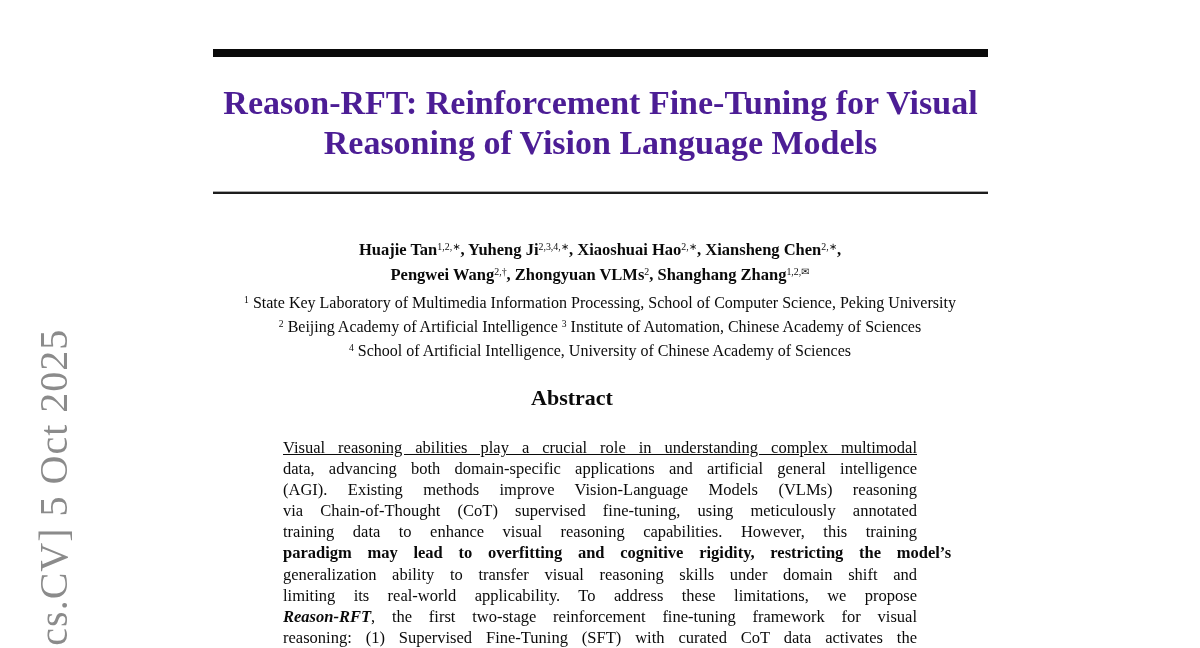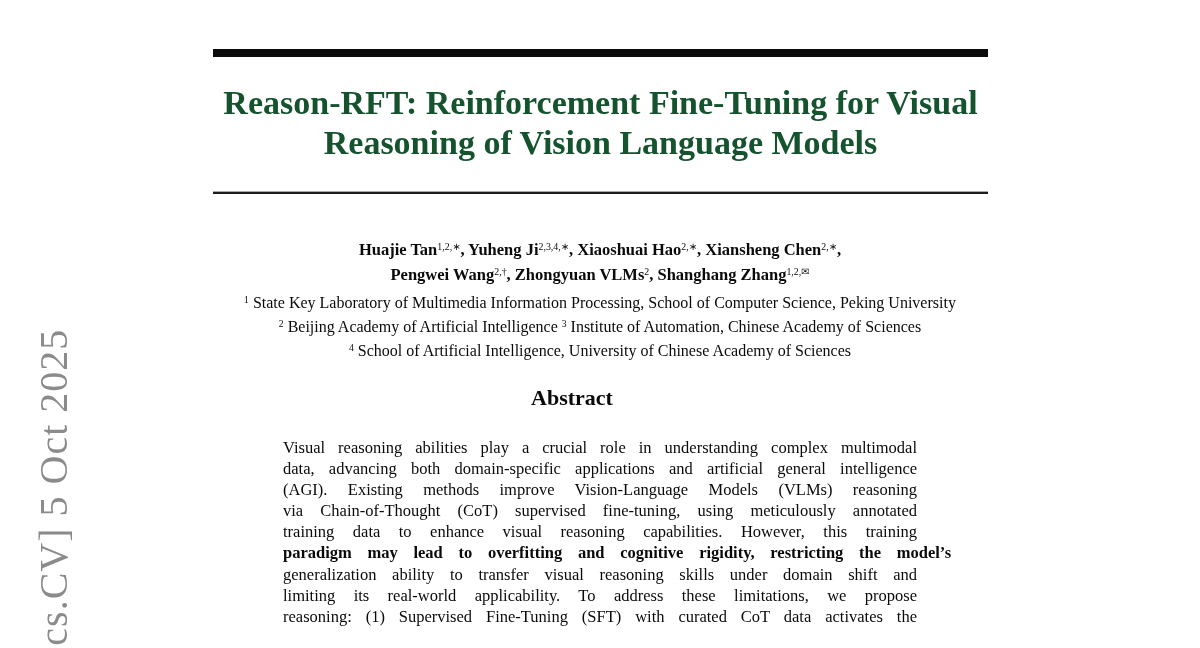--- a/index.html
+++ b/index.html
@@ -12,21 +12,21 @@
   .watermark-text{
     position:absolute;left:30px;top:660px;
     transform:rotate(-90deg);transform-origin:0 0;
     white-space:nowrap;font-size:40px;letter-spacing:1px;
     color:#8b8b8b;
   }
   .rule-top{position:absolute;left:213px;top:49px;width:775px;height:8px;background:#0a0a0a;}
   .rule-mid{position:absolute;left:213px;top:191px;width:775px;height:2px;background:#1c1c1c;border-top:1.5px solid #a8a8a8;}
   .title{
     position:absolute;left:213px;top:83px;width:775px;margin:0;
-    text-align:center;font-weight:bold;font-size:34px;line-height:40px;color:#14532d;
+    text-align:center;font-weight:bold;font-size:34px;line-height:40px;color:#4c1d95;
   }
   .authors{position:absolute;left:0;top:238px;width:1200px;text-align:center;font-size:16.5px;line-height:23px;}
   .author b{font-weight:700;}
   sup{font-size:60%;font-weight:400;position:relative;top:-0.55em;vertical-align:baseline;
       font-family:"Liberation Serif","DejaVu Sans",serif;}
   .affils{position:absolute;left:0;top:292px;width:1200px;text-align:center;font-size:16px;line-height:22px;}
   .abstract-heading{position:absolute;left:0;top:385px;width:1144px;text-align:center;font-weight:bold;font-size:22px;}
   .abstract-body{position:absolute;left:283px;top:437px;width:634px;font-size:16.5px;line-height:21.1px;}
   .abs-line{height:21.1px;overflow:visible;}
   .abs-line-inner{display:inline-block;white-space:nowrap;}
@@ -54,24 +54,25 @@
 
   <div class="affils" id="affil-list">
       <div class="affil-line"><sup>1</sup> State Key Laboratory of Multimedia Information Processing, School of Computer Science, Peking University</div>
       <div class="affil-line"><sup>2</sup> Beijing Academy of Artificial Intelligence <sup>3</sup> Institute of Automation, Chinese Academy of Sciences</div>
       <div class="affil-line"><sup>4</sup> School of Artificial Intelligence, University of Chinese Academy of Sciences</div>
     </div>
 
   <div class="abstract-heading">Abstract</div>
 
   <div class="abstract-body" id="abstract-lines">
-      <div class="abs-line"><span class="abs-line-inner" style="word-spacing: 8.88px;">Visual reasoning abilities play a crucial role in understanding complex multimodal</span></div>
+      <div class="abs-line"><span class="abs-line-inner" style="word-spacing: 8.88px; text-decoration: underline;">Visual reasoning abilities play a crucial role in understanding complex multimodal</span></div>
       <div class="abs-line"><span class="abs-line-inner" style="word-spacing: 10.13px;">data, advancing both domain-specific applications and artificial general intelligence</span></div>
       <div class="abs-line"><span class="abs-line-inner" style="word-spacing: 16.26px;">(AGI). Existing methods improve Vision-Language Models (VLMs) reasoning</span></div>
       <div class="abs-line"><span class="abs-line-inner" style="word-spacing: 13.06px;">via Chain-of-Thought (CoT) supervised fine-tuning, using meticulously annotated</span></div>
       <div class="abs-line"><span class="abs-line-inner" style="word-spacing: 14.36px;">training data to enhance visual reasoning capabilities. However, this training</span></div>
       <div class="abs-line"><span class="abs-line-inner" style="word-spacing: 11.59px; font-weight: bold;">paradigm may lead to overfitting and cognitive rigidity, restricting the model’s</span></div>
       <div class="abs-line"><span class="abs-line-inner" style="word-spacing: 11.53px;">generalization ability to transfer visual reasoning skills under domain shift and</span></div>
       <div class="abs-line"><span class="abs-line-inner" style="word-spacing: 14.26px;">limiting its real-world applicability. To address these limitations, we propose</span></div>
+      <div class="abs-line"><span class="abs-line-inner" style="word-spacing: 12.64px;"><span class="bi">Reason-RFT</span>, the first two-stage reinforcement fine-tuning framework for visual</span></div>
       <div class="abs-line"><span class="abs-line-inner" style="word-spacing: 9.78px;">reasoning: (1) Supervised Fine-Tuning (SFT) with curated CoT data activates the</span></div>
     </div>
 
 </div>
 
 </body></html>

